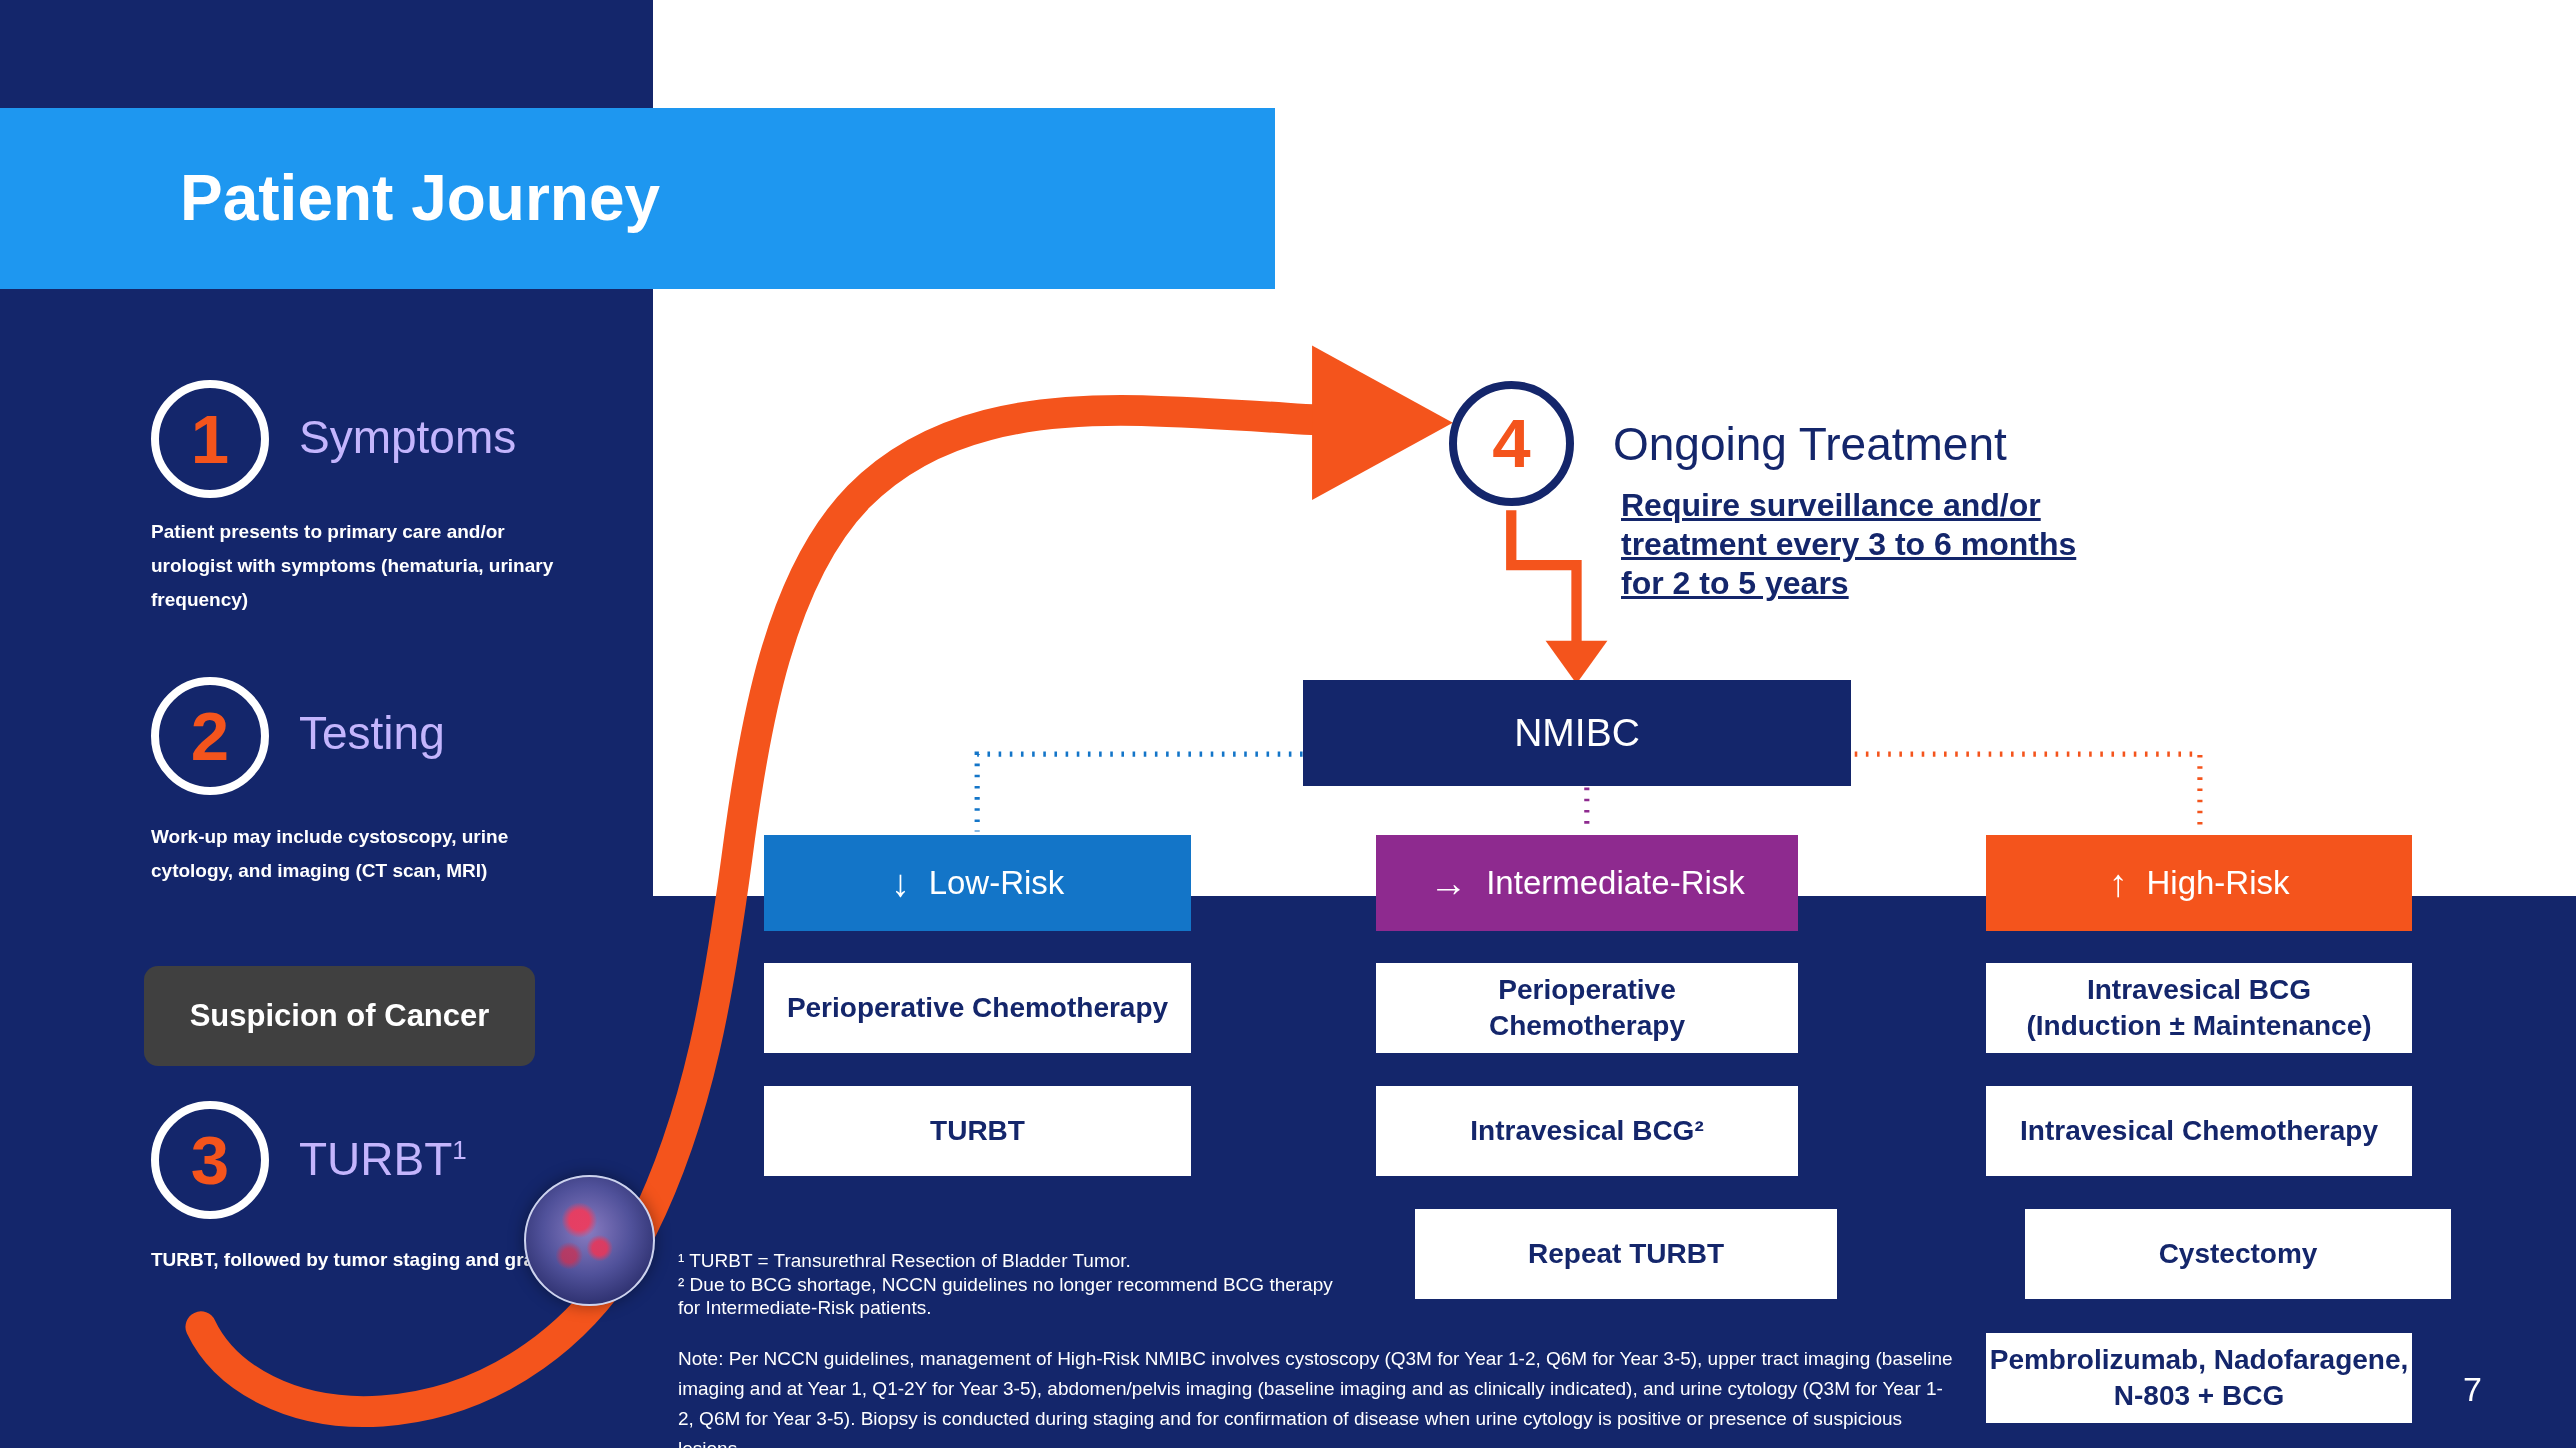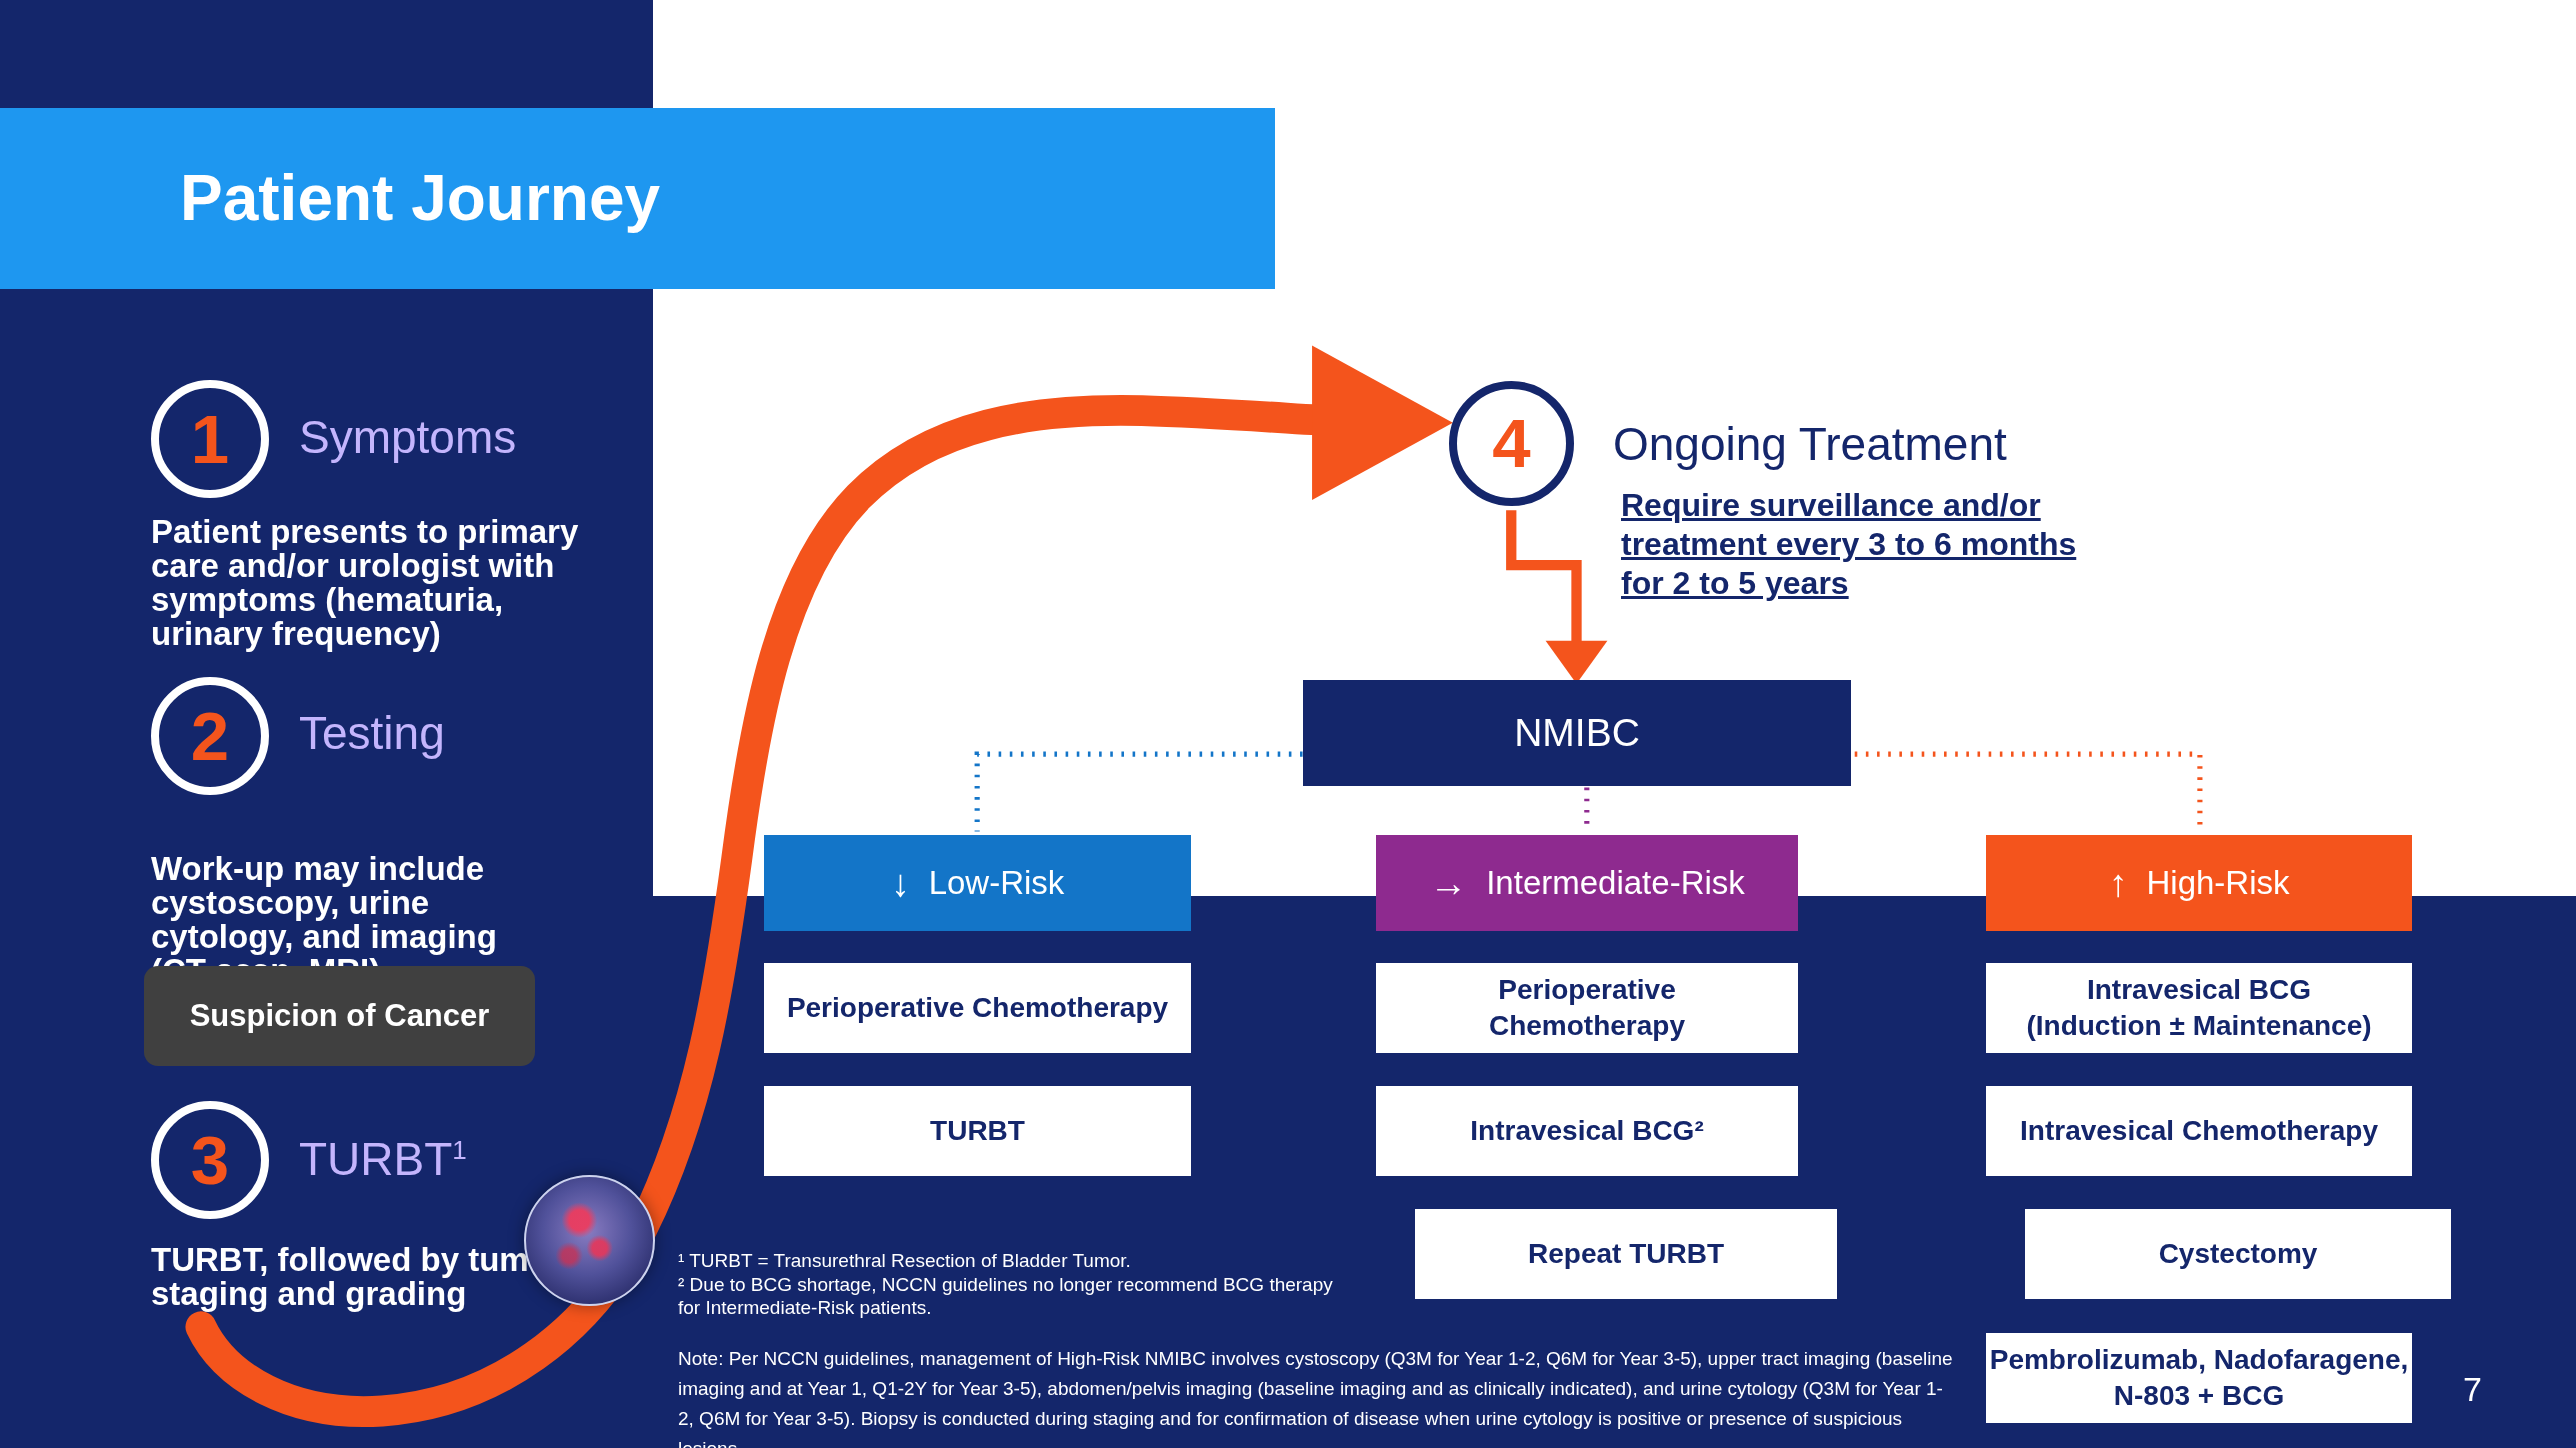--- a/index.html
+++ b/index.html
@@ -24,23 +24,23 @@
   .c3{left:151px;top:1101px;}
   .c4{left:1449px;top:381px;width:125px;height:125px;border-color:#14266b;background:#ffffff;}
 
   .step-label{position:absolute;color:#c4b5fd;font-size:46px;z-index:4;white-space:nowrap;}
   .l1{left:299px;top:410px;}
   .l2{left:299px;top:706px;}
   .l3{left:299px;top:1132px;}
   .l4{left:1613px;top:417px;color:#14266b;}
   .step-label sup{font-size:26px;}
 
-  .step-desc{position:absolute;color:#ffffff;font-weight:bold;font-size:33px;line-height:34px;z-index:4;}
+  .step-desc{position:absolute;color:#ffffff;font-weight:bold;font-size:19px;line-height:34px;z-index:4;}
   .d1{left:151px;top:515px;width:429px;}
-  .d2{left:151px;top:852px;width:391px;}
+  .d2{left:151px;top:820px;width:391px;}
   .d3{left:151px;top:1243px;width:429px;}
   .d4{left:1621px;top:486px;width:489px;color:#14266b;font-size:32px;line-height:39px;text-decoration:underline;}
 
   .suspicion{
     position:absolute;left:144px;top:966px;width:391px;height:100px;background:#404040;z-index:4;
     display:flex;align-items:center;justify-content:center;
     color:#ffffff;font-weight:bold;font-size:31px;border-radius:14px;
   }
 
   .tumor{

